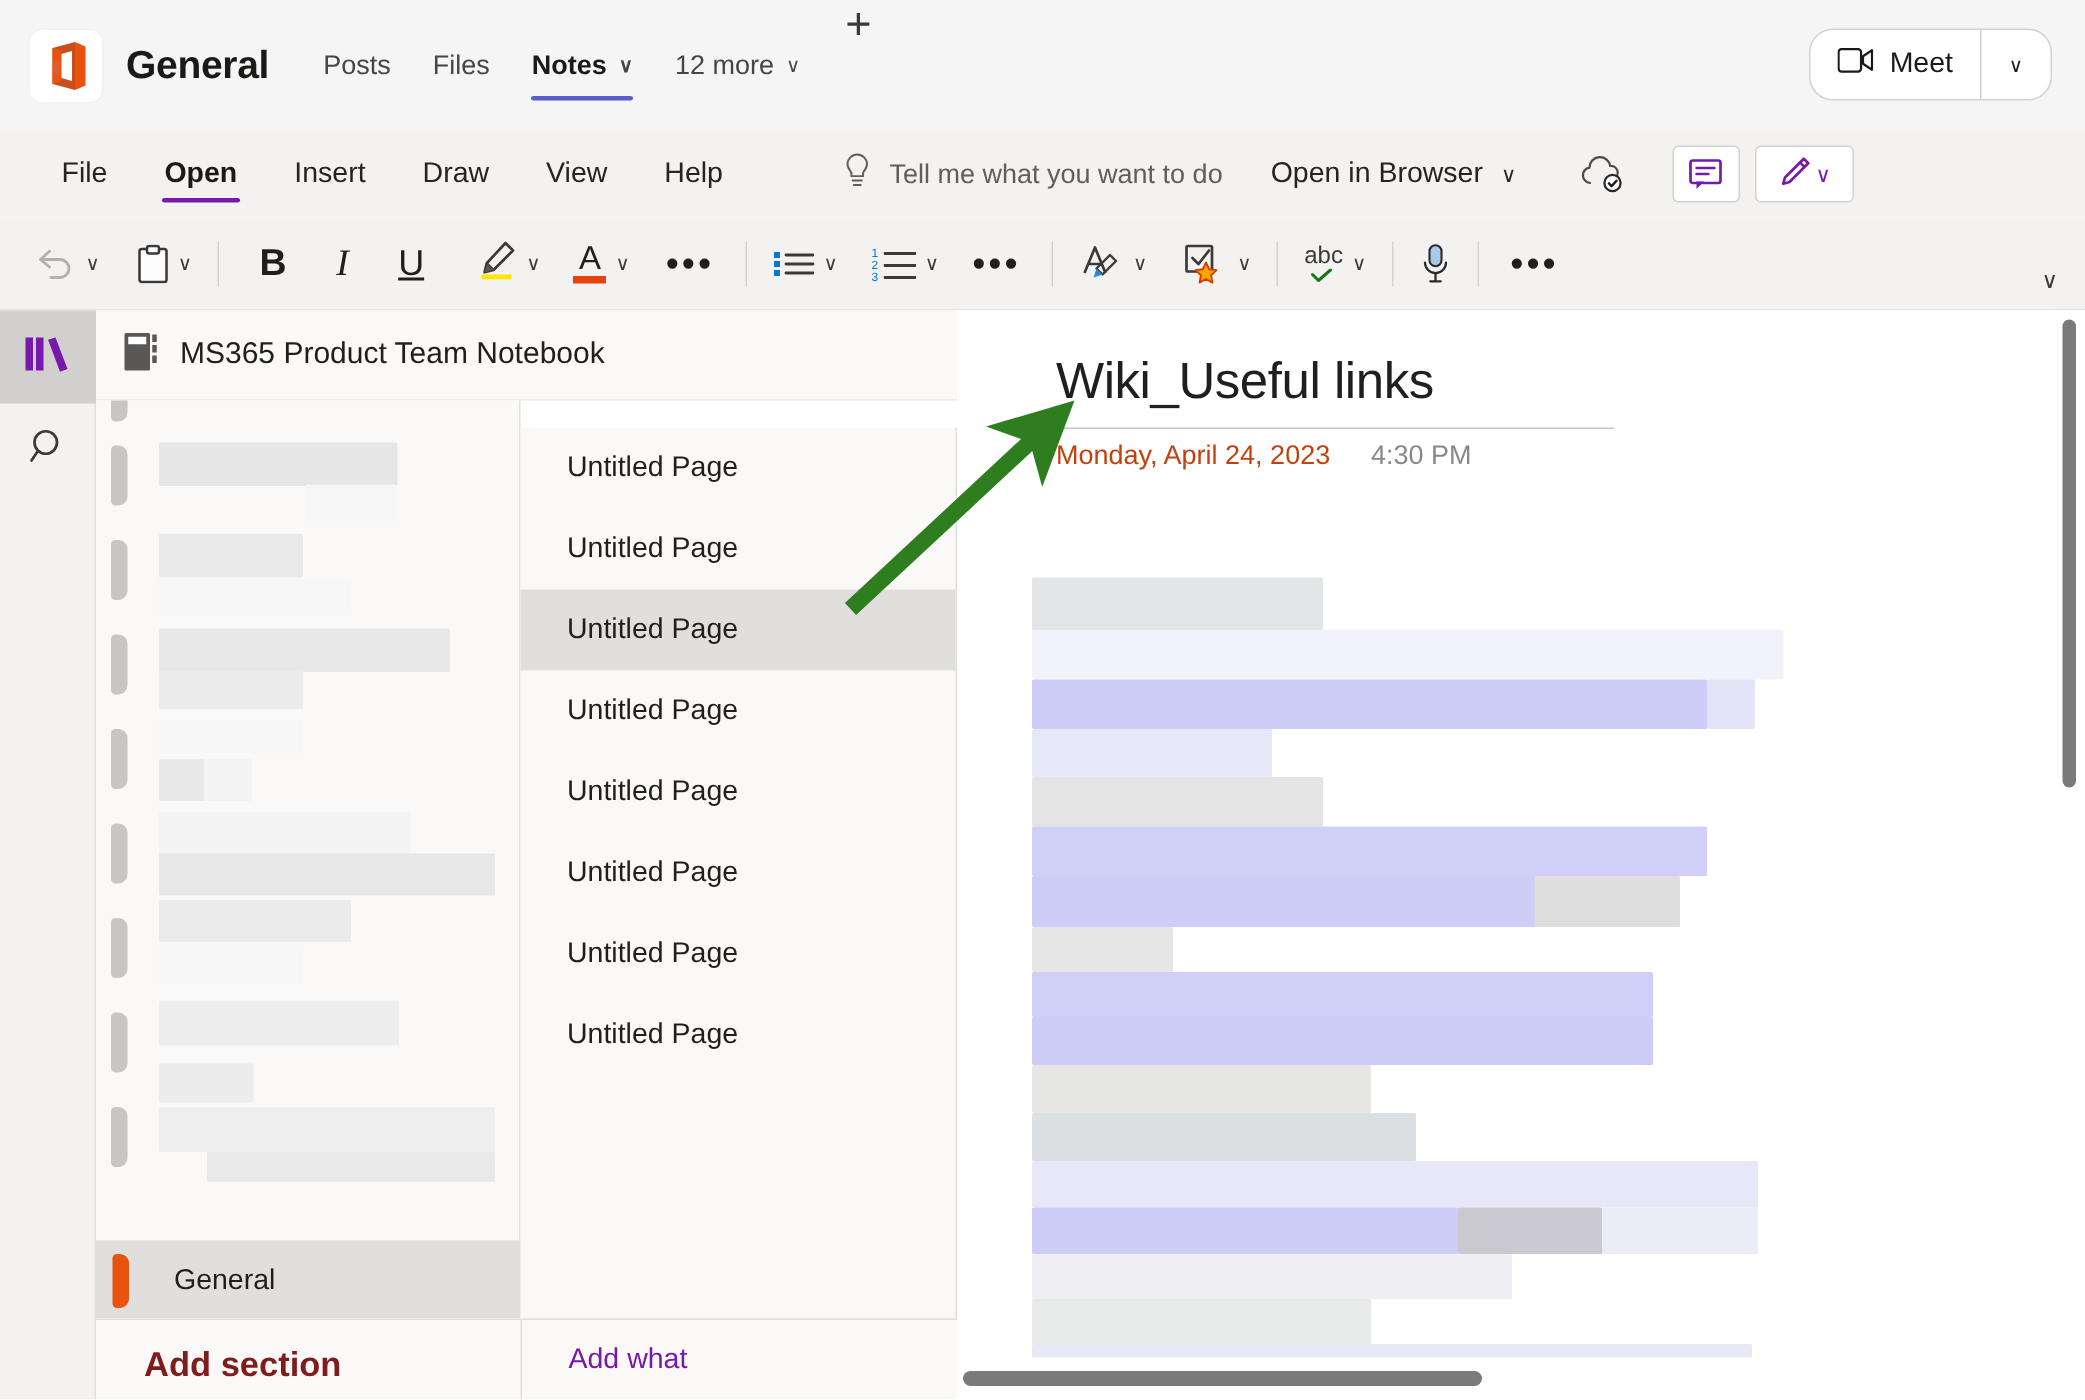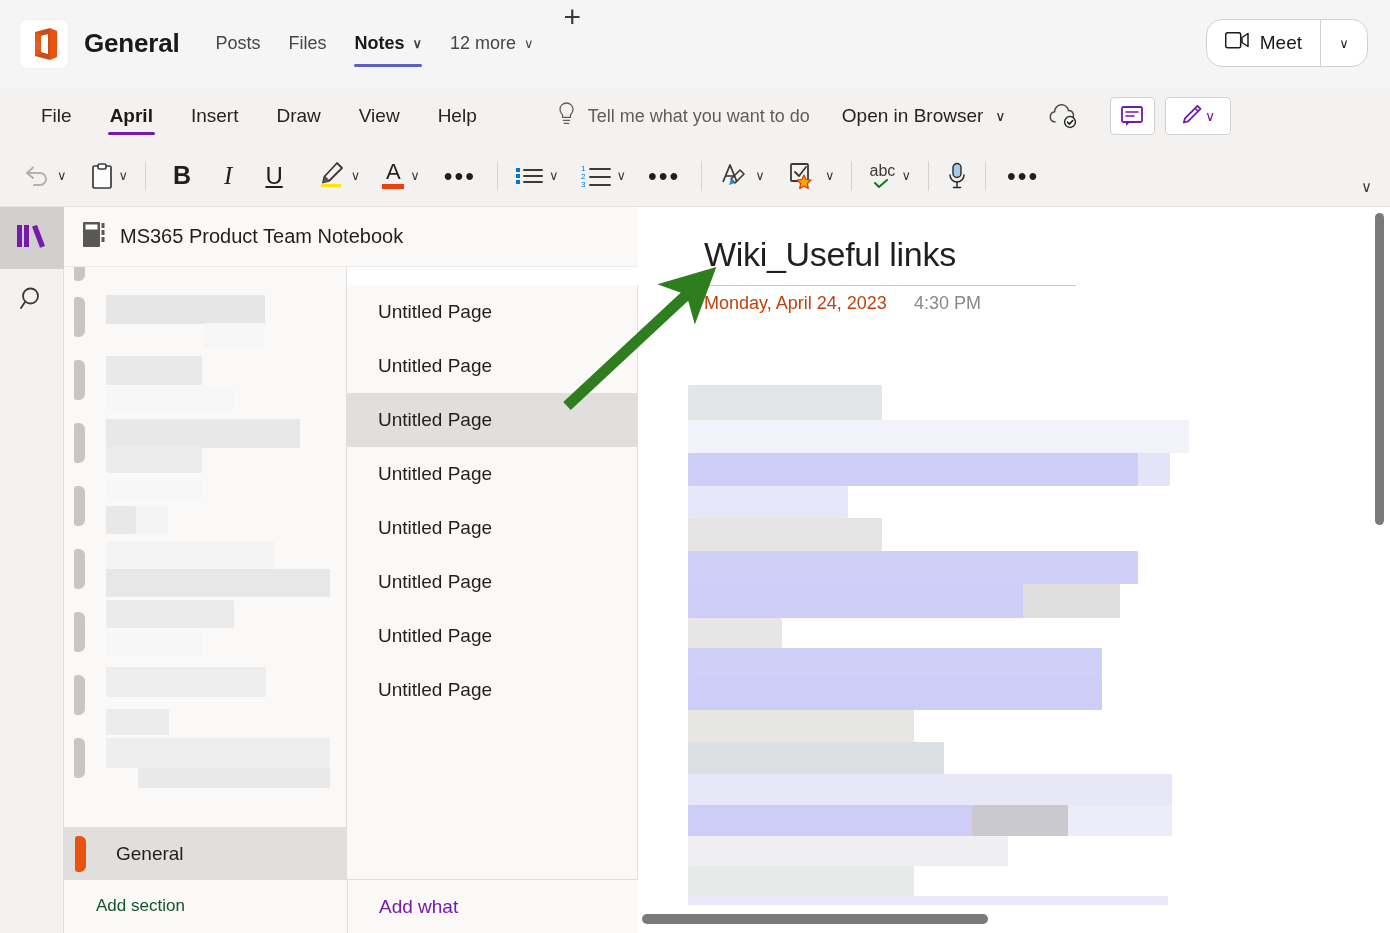--- a/index.html
+++ b/index.html
@@ -148,21 +148,21 @@
     font-size:19px; color:#201f1e; cursor:pointer;
   }
   .page-row.sel { background:#e1dfdd; }
 
   
   .addbar {
     position:absolute; left:64px; top:879px; width:574px; height:54px;
     background:#faf9f8; border-top:1px solid #e1dfdd;
   }
   .add-section {
-    position:absolute; left:32px; top:16px; font-size:17px; color:#14532d; cursor:pointer;
+    position:absolute; left:32px; top:16px; font-size:23px; color:#7f1d1d; cursor:pointer;font-weight:bold;
   }
   .add-page {
     position:absolute; left:315px; top:16px; font-size:19px; color:#7719aa; cursor:pointer;
   }
   .addbar-div { position:absolute; left:283px; top:0; width:1px; height:54px; background:#e1dfdd; }
 
   
   .canvas {
     position:absolute; left:638px; top:207px; width:752px; height:726px;
     background:#ffffff; overflow:hidden;
@@ -250,21 +250,21 @@
         <span>∨</span>
       </div>
     </div>
   </div>
 
   <div class="ribbon-menu">
     <div class="rm-item">
       <span>File</span>
     </div>
     <div class="rm-item active">
-      <span>April</span>
+      <span>Open</span>
     </div>
     <div class="rm-item">
       <span>Insert</span>
     </div>
     <div class="rm-item">
       <span>Draw</span>
     </div>
     <div class="rm-item">
       <span>View</span>
     </div>

